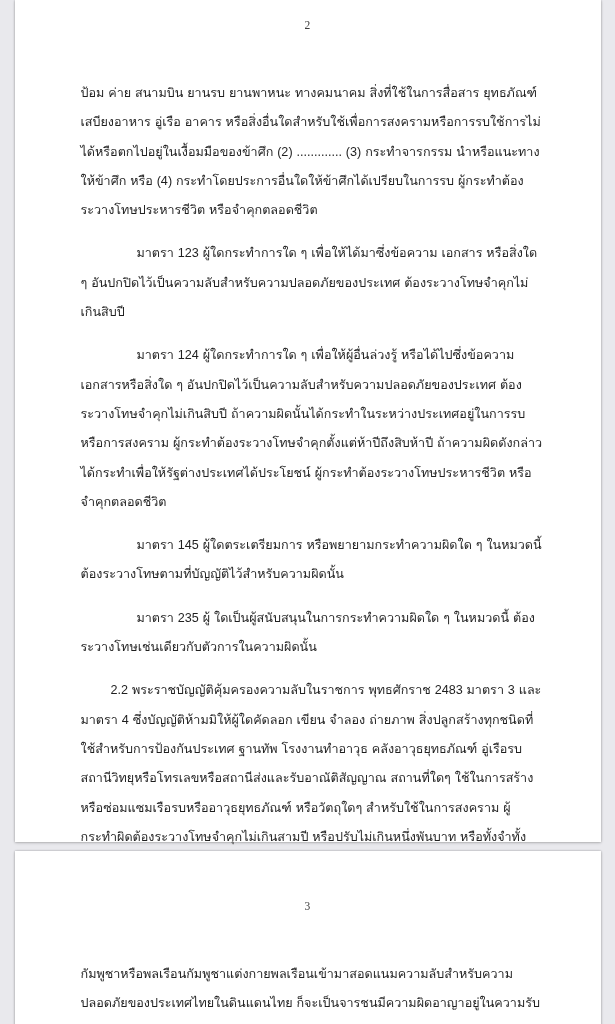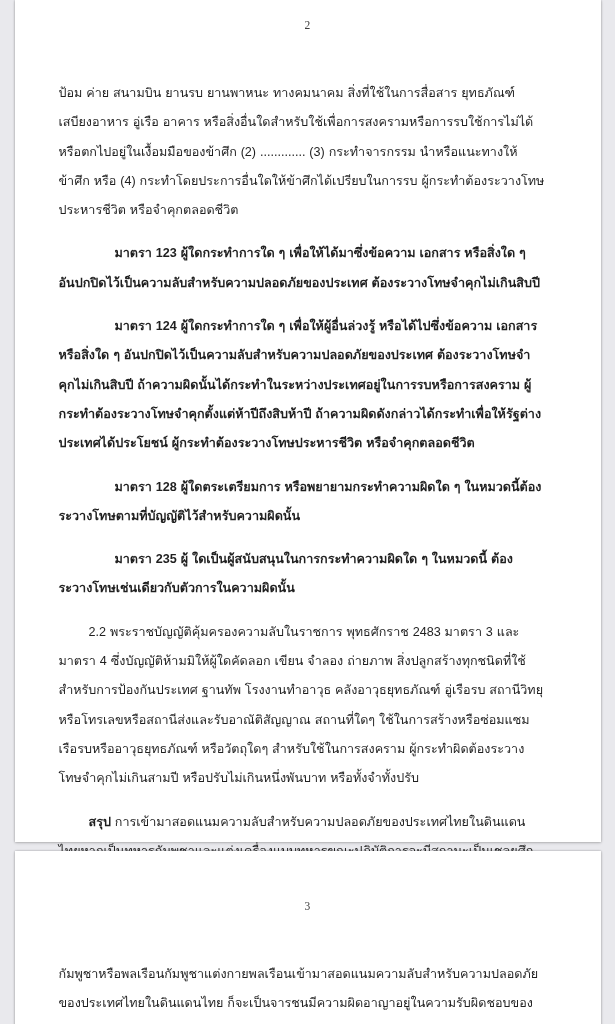--- a/index.html
+++ b/index.html
@@ -34,21 +34,21 @@
   .page-one {
     height: 842px;
     padding: 0;
     margin-top: 0;
   }
   .page-two {
     height: 176px;
     margin-top: 9px;
   }
   .page-inner {
-    padding-left: 43px;
+    padding-left: 65px;
     padding-right: 55px;
     margin-top: 48px;
   }
   .folio {
     text-align: center;
     font-family: "Liberation Serif", "DejaVu Serif", serif;
     font-size: 11.5px;
     color: #3b3b3b;
     letter-spacing: 0.2px;
   }
@@ -63,21 +63,20 @@
     text-align: left;
     white-space: normal;
     word-spacing: 0.4px;
   }
   .para {
     margin: 0;
     text-indent: 0;
   }
   .para.indent {
     text-indent: 56px;
-    font-weight: bold;
   }
   .para.indent-small {
     text-indent: 30px;
   }
   .para + .para {
     margin-top: 14px;
   }
   .page-one .first-para {
     margin-top: 21px;
   }
@@ -92,21 +91,21 @@
 <body>
 
 <div class="viewer">
 
   <div class="page page-one">
     <div class="folio">2</div>
     <div class="page-inner body-text">
       <p class="para first-para">ป้อม ค่าย สนามบิน ยานรบ ยานพาหนะ ทางคมนาคม สิ่งที่ใช้ในการสื่อสาร ยุทธภัณฑ์ เสบียงอาหาร อู่เรือ อาคาร หรือสิ่งอื่นใดสำหรับใช้เพื่อการสงครามหรือการรบใช้การไม่ได้หรือตกไปอยู่ในเงื้อมมือของข้าศึก (2) ............. (3) กระทำจารกรรม นำหรือแนะทางให้ข้าศึก หรือ (4) กระทำโดยประการอื่นใดให้ข้าศึกได้เปรียบในการรบ ผู้กระทำต้องระวางโทษประหารชีวิต หรือจำคุกตลอดชีวิต</p>
       <p class="para indent">มาตรา 123 ผู้ใดกระทำการใด ๆ เพื่อให้ได้มาซึ่งข้อความ เอกสาร หรือสิ่งใด ๆ อันปกปิดไว้เป็นความลับสำหรับความปลอดภัยของประเทศ ต้องระวางโทษจำคุกไม่เกินสิบปี</p>
       <p class="para indent">มาตรา 124 ผู้ใดกระทำการใด ๆ เพื่อให้ผู้อื่นล่วงรู้ หรือได้ไปซึ่งข้อความ เอกสารหรือสิ่งใด ๆ อันปกปิดไว้เป็นความลับสำหรับความปลอดภัยของประเทศ ต้องระวางโทษจำคุกไม่เกินสิบปี ถ้าความผิดนั้นได้กระทำในระหว่างประเทศอยู่ในการรบหรือการสงคราม ผู้กระทำต้องระวางโทษจำคุกตั้งแต่ห้าปีถึงสิบห้าปี ถ้าความผิดดังกล่าวได้กระทำเพื่อให้รัฐต่างประเทศได้ประโยชน์ ผู้กระทำต้องระวางโทษประหารชีวิต หรือจำคุกตลอดชีวิต</p>
-      <p class="para indent">มาตรา 128 ผู้ใดตระเตรียมการ หรือพยายามกระทำความผิดใด ๆ ในหมวดนี้ต้องระวางโทษตามที่บัญญัติไว้สำหรับความผิดนั้น</p>
+      <p class="para indent">มาตรา 145 ผู้ใดตระเตรียมการ หรือพยายามกระทำความผิดใด ๆ ในหมวดนี้ต้องระวางโทษตามที่บัญญัติไว้สำหรับความผิดนั้น</p>
       <p class="para indent">มาตรา 235 ผู้ ใดเป็นผู้สนับสนุนในการกระทำความผิดใด ๆ ในหมวดนี้ ต้องระวางโทษเช่นเดียวกับตัวการในความผิดนั้น</p>
       <p class="para indent-small">2.2 พระราชบัญญัติคุ้มครองความลับในราชการ พุทธศักราช 2483 มาตรา 3 และมาตรา 4 ซึ่งบัญญัติห้ามมิให้ผู้ใดคัดลอก เขียน จำลอง ถ่ายภาพ สิ่งปลูกสร้างทุกชนิดที่ใช้สำหรับการป้องกันประเทศ ฐานทัพ โรงงานทำอาวุธ คลังอาวุธยุทธภัณฑ์ อู่เรือรบ สถานีวิทยุหรือโทรเลขหรือสถานีส่งและรับอาณัติสัญญาณ สถานที่ใดๆ ใช้ในการสร้างหรือซ่อมแซมเรือรบหรืออาวุธยุทธภัณฑ์ หรือวัตถุใดๆ สำหรับใช้ในการสงคราม ผู้กระทำผิดต้องระวางโทษจำคุกไม่เกินสามปี หรือปรับไม่เกินหนึ่งพันบาท หรือทั้งจำทั้งปรับ</p>
       <p class="para indent-small"><b class="lead">สรุป</b><span> การเข้ามาสอดแนมความลับสำหรับความปลอดภัยของประเทศไทยในดินแดนไทยหากเป็นทหารกัมพูชาและแต่งเครื่องแบบทหารขณะปฏิบัติการจะมีสถานะเป็นเชลยศึก อยู่ในการควบคุมตัวโดยเจ้าหน้าที่ฝ่ายทหาร ไม่อาจถูกดำเนินคดีอาญาในประเทศไทยได้ แต่หากเป็นทหาร</span></p>
     </div>
   </div>
 
   <div class="page page-two">
     <div class="folio">3</div>
     <div class="page-inner body-text">
       <p class="para first-para">กัมพูชาหรือพลเรือนกัมพูชาแต่งกายพลเรือนเข้ามาสอดแนมความลับสำหรับความปลอดภัยของประเทศไทยในดินแดนไทย ก็จะเป็นจารชนมีความผิดอาญาอยู่ในความรับผิดชอบของเจ้าหน้าที่ตำรวจ สามารถถูกดำเนินคดีโดยศาลไทยได้</p>

